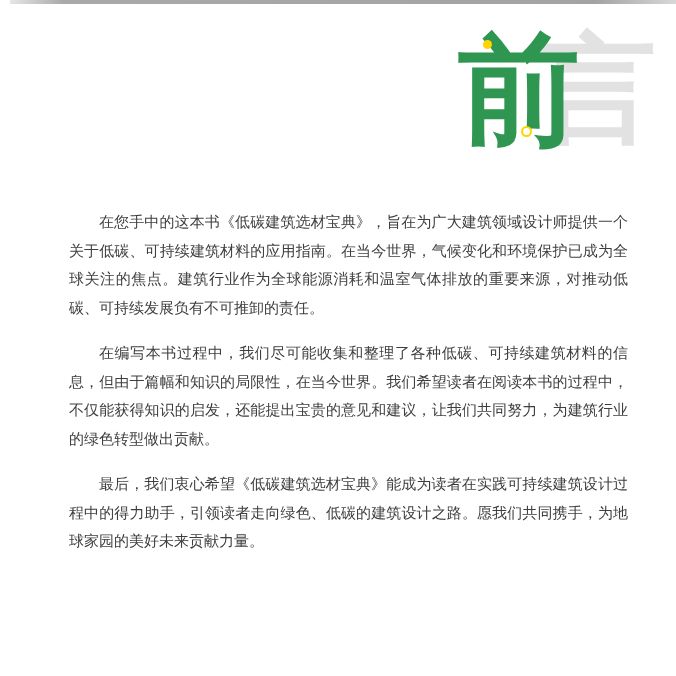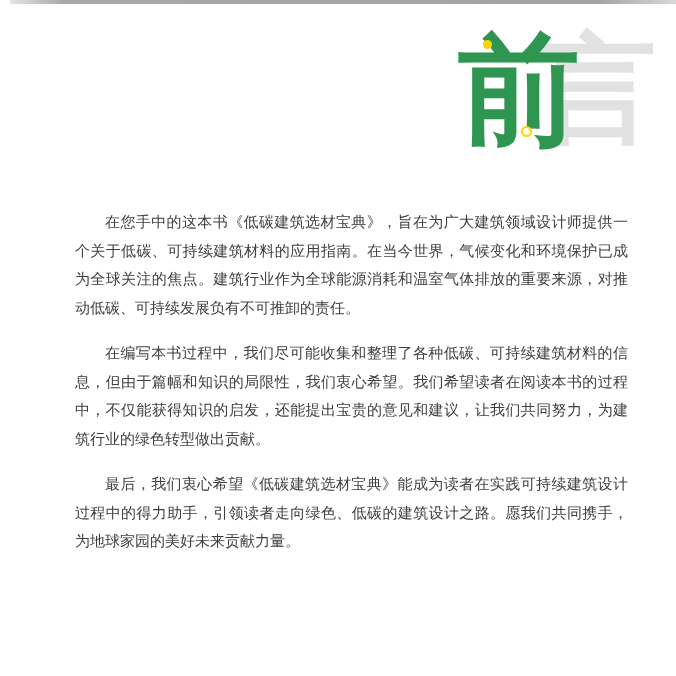--- a/index.html
+++ b/index.html
@@ -80,38 +80,38 @@
     position: absolute;
     left: 57px;
     width: 571px;
     top: 208px;
     font-size: 15px;
     line-height: 28.5px;
     color: #3e3e3e;
     text-align: justify;
   }
   .body-text p {
-    margin: 0 0 17px 18px;
+    margin: 0 0 17px 12px;
     text-indent: 2em;
   }
 </style>
 </head>
 <body>
 
 <div class="page">
 
   <div class="top-edge"></div>
 
   <div class="title-art">
     <span class="char back" style="color: rgb(226, 226, 226);">言</span>
     <span class="char front" style="color: rgb(47, 150, 81);">前</span>
     <span class="accent dot" style="background-color: rgb(255, 212, 0);"></span>
     <span class="accent ring" style="border-color: rgb(255, 212, 0);"></span>
   </div>
 
   <div class="body-text">
     <p>在您手中的这本书《低碳建筑选材宝典》，旨在为广大建筑领域设计师提供一个关于低碳、可持续建筑材料的应用指南。在当今世界，气候变化和环境保护已成为全球关注的焦点。建筑行业作为全球能源消耗和温室气体排放的重要来源，对推动低碳、可持续发展负有不可推卸的责任。</p>
-    <p>在编写本书过程中，我们尽可能收集和整理了各种低碳、可持续建筑材料的信息，但由于篇幅和知识的局限性，我们衷心希望。我们希望读者在阅读本书的过程中，不仅能获得知识的启发，还能提出宝贵的意见和建议，让我们共同努力，为建筑行业的绿色转型做出贡献。</p>
+    <p>在编写本书过程中，我们尽可能收集和整理了各种低碳、可持续建筑材料的信息，但由于篇幅和知识的局限性，在当今世界。我们希望读者在阅读本书的过程中，不仅能获得知识的启发，还能提出宝贵的意见和建议，让我们共同努力，为建筑行业的绿色转型做出贡献。</p>
     <p>最后，我们衷心希望《低碳建筑选材宝典》能成为读者在实践可持续建筑设计过程中的得力助手，引领读者走向绿色、低碳的建筑设计之路。愿我们共同携手，为地球家园的美好未来贡献力量。</p>
 
   </div>
 
 </div>
 
 </body></html>

